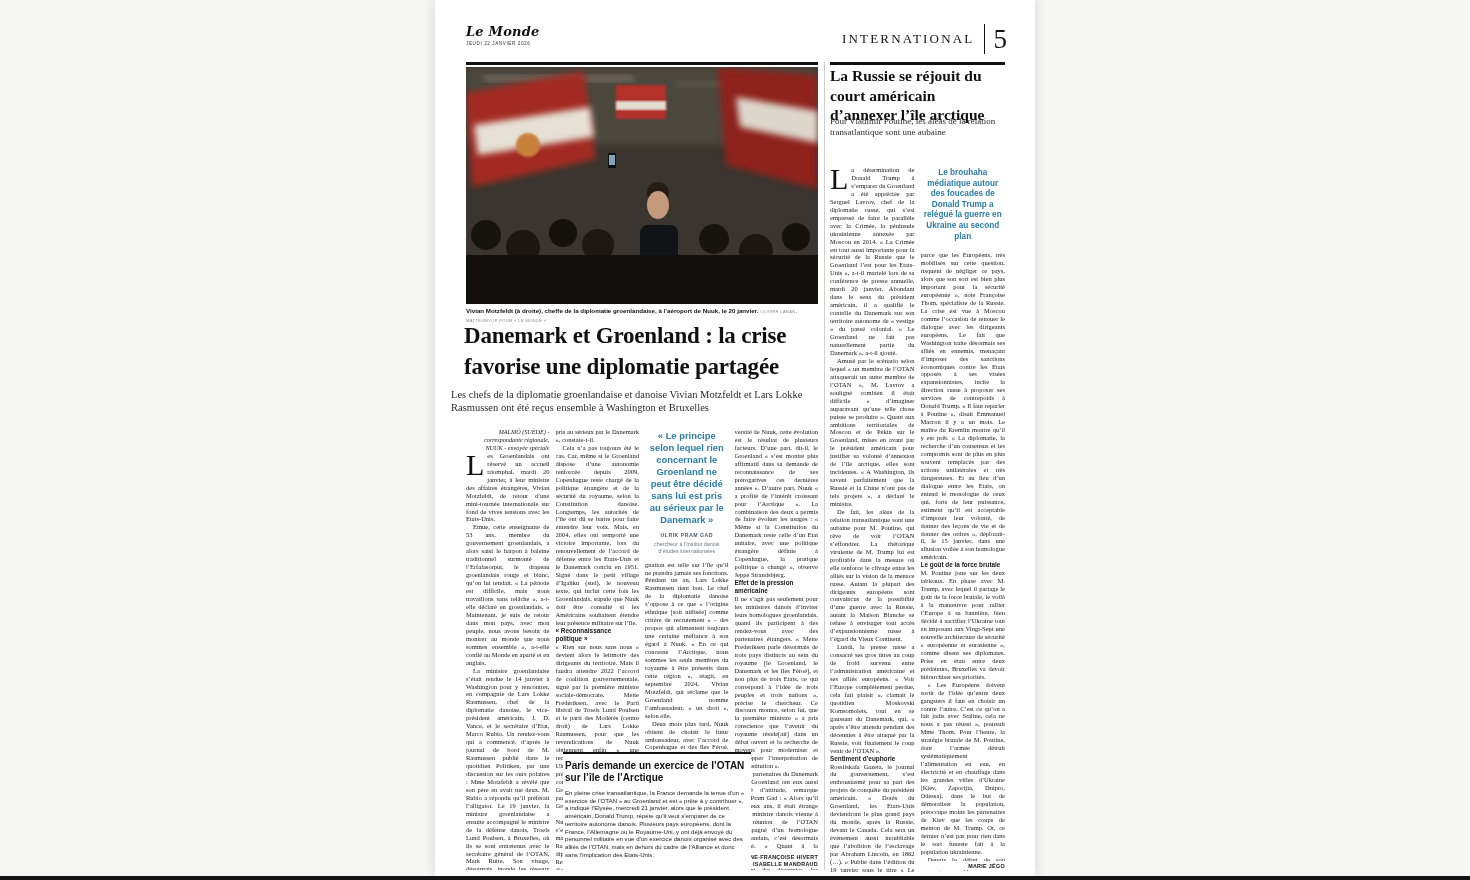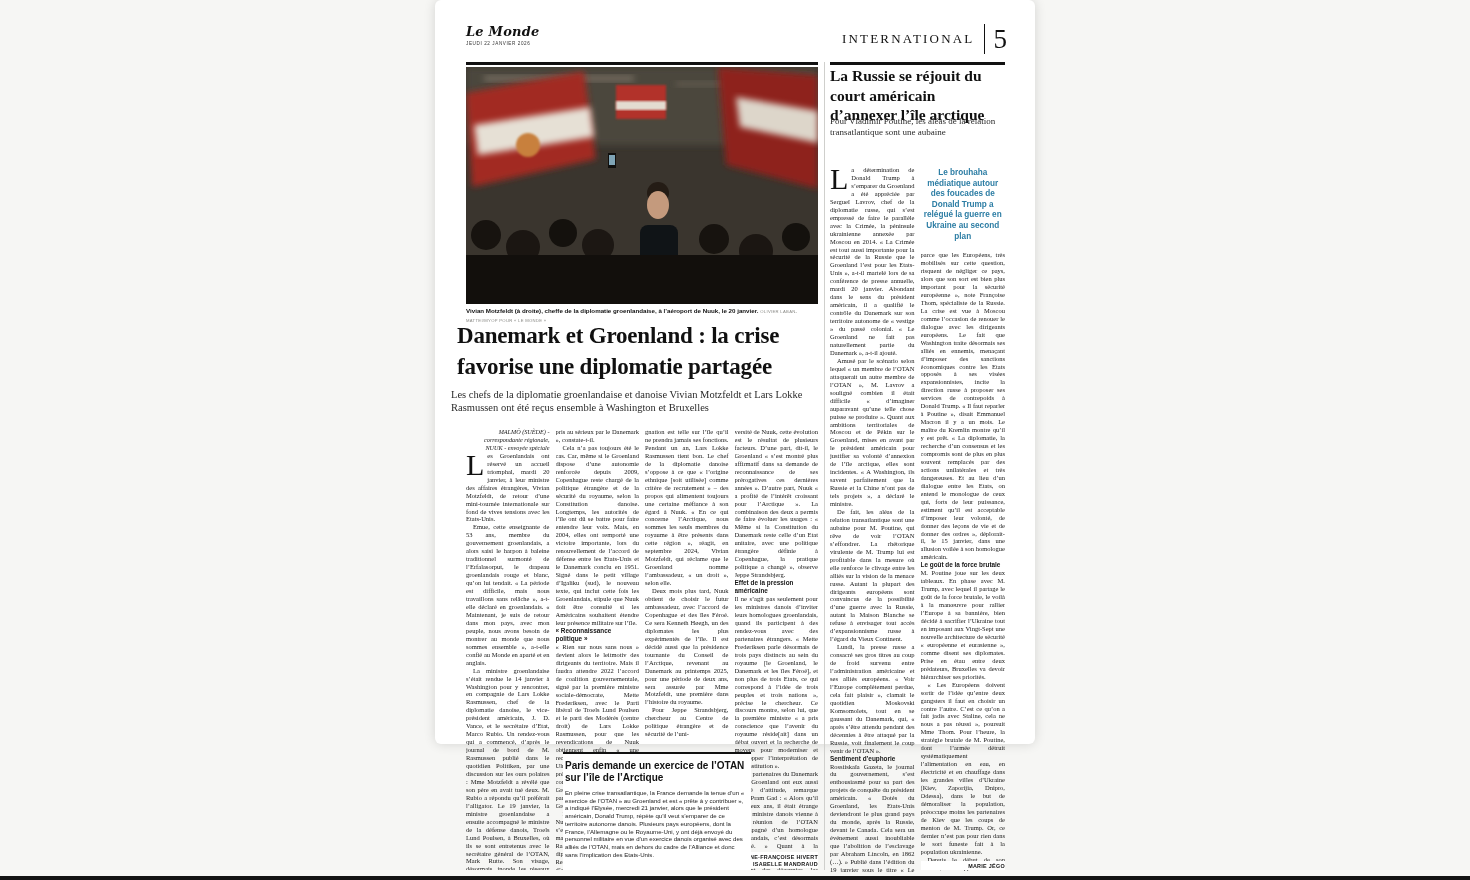--- a/index.html
+++ b/index.html
@@ -1,18 +1,18 @@
 <!DOCTYPE html>
 <html lang="fr"><head>
 <meta charset="utf-8">
 <style>
   * { margin:0; padding:0; box-sizing:border-box; }
   body { width:1470px; height:880px; background:#f5f5f3; font-family:"Liberation Serif", serif; color:#161616; overflow:hidden; }
   .canvas { position:relative; width:1470px; height:880px; background:#f6f6f4; }
-  .page { position:absolute; left:435px; top:0; width:600px; height:744px; background:#ffffff; box-shadow:0 0 12px rgba(0,0,0,.14);border-radius:6px; }
+  .page { position:absolute; left:435px; top:0; width:600px; height:876px; background:#ffffff; box-shadow:0 0 12px rgba(0,0,0,.14); }
   .bottom-bar { position:absolute; left:0; top:876px; width:1470px; height:4px; background:#141414; }
 
   
   .masthead { position:absolute; left:31px; top:24px; }
   .brand { font-family:"DejaVu Serif", serif; font-weight:bold; font-style:italic; font-size:13px; letter-spacing:.2px; color:#111; }
   .edate { font-family:"Liberation Sans", sans-serif; font-size:4.6px; letter-spacing:.6px; color:#333; margin-top:2px; text-transform:uppercase; }
   .pageno { position:absolute; top:22px; right:28px; display:flex; align-items:center; gap:9px; height:34px; }
   .section { font-family:"Liberation Serif", serif; font-size:13px; letter-spacing:2.2px; color:#111; }
   .vbar { width:1px; height:30px; background:#111; }
   .pnum { font-family:"Liberation Serif", serif; font-size:27px; color:#111; }
@@ -22,21 +22,21 @@
   .vdivider   { position:absolute; left:389px; top:62px; width:1px; height:808px; background:#cfcfcc; }
 
   
   .photo { position:absolute; left:31px; top:67px; width:352px; height:237px; overflow:hidden; background:#39352f; }
   .photo svg { display:block; width:100%; height:100%; }
   .caption { position:absolute; left:31px; top:307px; width:352px; font-family:"Liberation Sans", sans-serif; font-size:6.2px; line-height:8px; color:#111; }
   .caption .cap-text { font-weight:bold; }
   .caption .cap-credit { font-size:4.2px; color:#8a8a86; letter-spacing:.3px; text-transform:uppercase; }
 
   
-  .headline { position:absolute; left:22px; top:320px; width:352px; font-size:23px; line-height:31px; color:#101010; letter-spacing:-.2px; }
+  .headline { position:absolute; left:29px; top:320px; width:352px; font-size:23px; line-height:31px; color:#101010; letter-spacing:-.2px; }
   .standfirst { position:absolute; left:16px; top:388px; width:352px; font-size:10.5px; line-height:13px; color:#2b2b2b; }
 
   
   .body-cols { position:absolute; display:flex; gap:6px; font-size:6.5px; line-height:7.95px; text-align:justify; hyphens:auto; -webkit-hyphens:auto; }
   .main-body { left:31px; top:428px; width:352px; height:442px; }
   .r-body    { left:395px; top:166px; width:175px; height:706px; }
   .col { flex:1; overflow:hidden; }
   .col p { margin:0; }
   .t-p { text-indent:7px; }
   .t-cont { text-indent:0; }
@@ -137,20 +137,25 @@
           <p class="t-p">La ministre groenlandaise s’était rendue le 14 janvier à Washington pour y rencontrer, en compagnie de Lars Lokke Rasmussen, chef de la diplomatie danoise, le vice-président américain, J. D. Vance, et le secrétaire d’Etat, Marco Rubio. Un rendez-vous qui a commencé, d’après le journal de bord de M. Rasmussen publié dans le quotidien Politiken, par une discussion sur les ours polaires : Mme Motzfeldt a révélé que son père en avait tué deux. M. Rubio a répondu qu’il préférait l’alligator. Le 19 janvier, la ministre groenlandaise a ensuite accompagné le ministre de la défense danois, Troels Lund Poulsen, à Bruxelles, où ils se sont entretenus avec le secrétaire général de l’OTAN, Mark Rutte. Son visage, désormais, inonde les réseaux sociaux sur l’île.</p>
         </div>
       <div class="col">
           <p class="t-cont">pris au sérieux par le Danemark », constate-t-il.</p>
           <p class="t-p">Cela n’a pas toujours été le cas. Car, même si le Groenland dispose d’une autonomie renforcée depuis 2009, Copenhague reste chargé de la politique étrangère et de la sécurité du royaume, selon la Constitution danoise. Longtemps, les autorités de l’île ont dû se battre pour faire entendre leur voix. Mais, en 2004, elles ont remporté une victoire importante, lors du renouvellement de l’accord de défense entre les Etats-Unis et le Danemark conclu en 1951. Signé dans le petit village d’Igaliku (sud), le nouveau texte, qui inclut cette fois les Groenlandais, stipule que Nuuk doit être consulté si les Américains souhaitent étendre leur présence militaire sur l’île.</p>
           <p class="t-h">« Reconnaissance politique »</p>
           <p class="t-cont">« Rien sur nous sans nous » devient alors le leitmotiv des dirigeants du territoire. Mais il faudra attendre 2022 l’accord de coalition gouvernementale, signé par la première ministre sociale-démocrate, Mette Frederiksen, avec le Parti libéral de Troels Lund Poulsen et le parti des Modérés (centre droit) de Lars Lokke Rasmussen, pour que les revendications de Nuuk obtiennent enfin « une reconnaissance politique », note Ulrik Pram Gad. Le document précise qu’« aucune décision concernant les îles Féroé et le Groenland ne sera prise sans la participation des Féroé et du Groenland ».</p>
           <p class="t-p">Mais les relations entre Nuuk et Copenhague s’enveniment de nouveau en mars 2023, quand Lars Lokke Rasmussen nomme le diplomate danois Tobias Elling Rehfeld au poste d’ambassadeur de l’Arctique, sans consulter le gouvernement groenlandais. L’indi-</p>
         </div>
       <div class="col">
+        <div class="pullquote">
+          <div class="pq-text">« Le principe selon lequel rien concernant le Groenland ne peut être décidé sans lui est pris au sérieux par le Danemark »</div>
+          <div class="pq-author">ULRIK PRAM GAD</div>
+          <div class="pq-role">chercheur à l’Institut danois d’études internationales</div>
+        </div>
         <div>
             <p class="t-cont">gnation est telle sur l’île qu’il ne prendra jamais ses fonctions. Pendant un an, Lars Lokke Rasmussen tient bon. Le chef de la diplomatie danoise s’oppose à ce que « l’origine ethnique [soit utilisée] comme critère de recrutement » – des propos qui alimentent toujours une certaine méfiance à son égard à Nuuk. « En ce qui concerne l’Arctique, nous sommes les seuls membres du royaume à être présents dans cette région », réagit, en septembre 2024, Vivian Motzfeldt, qui réclame que le Groenland nomme l’ambassadeur, « un droit », selon elle.</p>
             <p class="t-p">Deux mois plus tard, Nuuk obtient de choisir le futur ambassadeur, avec l’accord de Copenhague et des îles Féroé. Ce sera Kenneth Høegh, un des diplomates les plus expérimentés de l’île. Il est décidé aussi que la présidence tournante du Conseil de l’Arctique, revenant au Danemark au printemps 2025, pour une période de deux ans, sera assurée par Mme Motzfeldt, une première dans l’histoire du royaume.</p>
             <p class="t-p">Pour Jeppe Strandsbjerg, chercheur au Centre de politique étrangère et de sécurité de l’uni-</p>
           </div>
       </div>
       <div class="col">
           <p class="t-cont">versité de Nuuk, cette évolution est le résultat de plusieurs facteurs. D’une part, dit-il, le Groenland « s’est montré plus affirmatif dans sa demande de reconnaissance de ses prérogatives ces dernières années ». D’autre part, Nuuk « a profité de l’intérêt croissant pour l’Arctique ». La combinaison des deux a permis de faire évoluer les usages : « Même si la Constitution du Danemark reste celle d’un Etat unitaire, avec une politique étrangère définie à Copenhague, la pratique politique a changé », observe Jeppe Strandsbjerg.</p>
           <p class="t-h">Effet de la pression américaine</p>
           <p class="t-cont">Il ne s’agit pas seulement pour les ministres danois d’inviter leurs homologues groenlandais, quand ils participent à des rendez-vous avec des partenaires étrangers. « Mette Frederiksen parle désormais de trois pays distincts au sein du royaume [le Groenland, le Danemark et les îles Féroé], et non plus de trois Etats, ce qui correspond à l’idée de trois peuples et trois nations », précise le chercheur. Ce discours montre, selon lui, que la première ministre « a pris conscience que l’avenir du royaume réside[ait] dans un débat ouvert et la recherche de moyens pour moderniser et développer l’interprétation de la Constitution ».</p>

